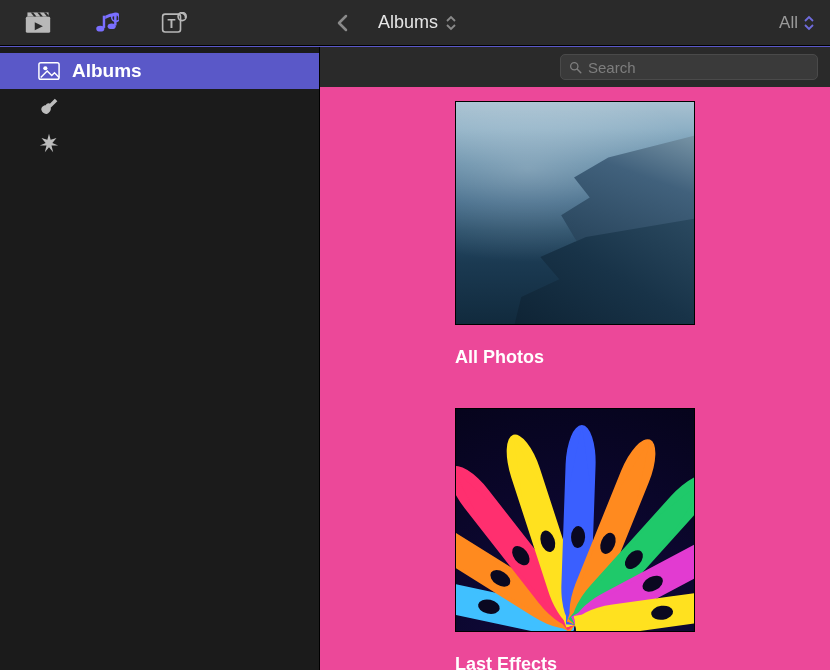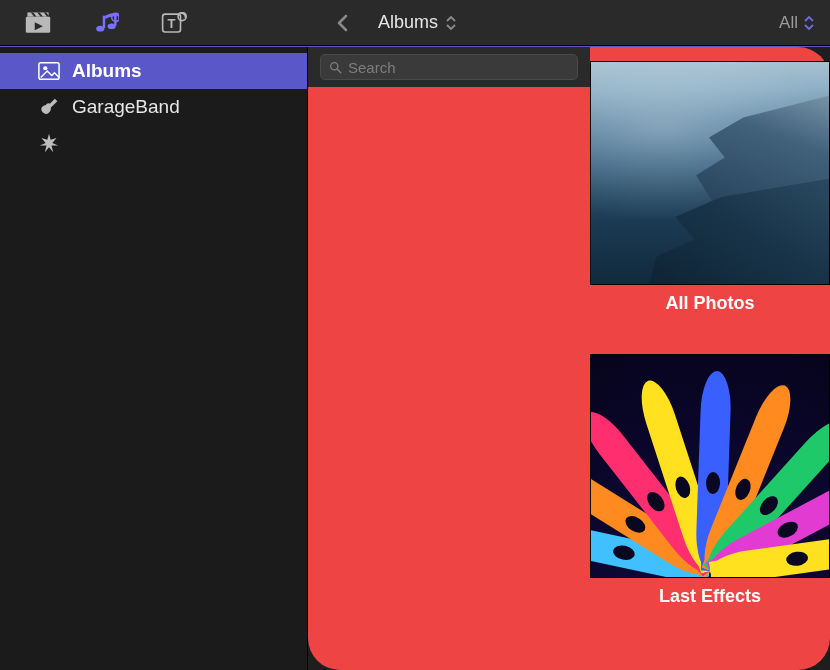--- a/index.html
+++ b/index.html
@@ -65,21 +65,21 @@
       cursor:pointer;
       position:relative;
     }
     .sidebar-item.selected {
       background: #5a58c8;
       color: #fff; font-weight:600;
     }
     .sidebar-item .row-icon { width:22px; height:20px; display:flex; align-items:center; justify-content:center;}
     .sidebar-item .row-icon svg { width:22px; height:20px; fill:#bdbdbd; }
     .sidebar-item.selected .row-icon svg { fill:#fff; }
-    .content { flex:1; background:#ef4444; display:flex; flex-direction:row;border-radius:32px; }
+    .content { flex:1; background:#ec4899; display:flex; flex-direction:column; }
     .search-row {
       height: 40px; display:flex; align-items:center; justify-content:flex-end;
       padding: 6px 12px; background:#2a2a2a;
     }
     .search-box {
       width: 258px; height: 26px;
       background:#3a3a3a;
       border:1px solid #4a4a4a;
       border-radius: 5px;
       display:flex; align-items:center; gap:6px;
@@ -88,21 +88,21 @@
     .search-box input {
       background:transparent; border:none; outline:none;
       color:#cfcfcf; font-size:15px; flex:1;
     }
     .search-box input::placeholder { color:#7e7e7e; }
     .albums-grid {
       flex:1; overflow:auto;
       display:flex; flex-direction:column; align-items:center;
       gap: 40px; padding: 14px 0 30px;
     }
-    .album { display:flex; flex-direction:column; align-items:center; gap:8px; cursor:pointer;}
+    .album { display:flex; flex-direction:column; gap:22px; cursor:pointer;}
     .thumb { width: 240px; height: 224px; border:1px solid #000; }
     .album-label { color:#fff; font-weight:700; font-size:18px; }
     
     .thumb.coast {
       background:
         radial-gradient(ellipse 120% 70% at 30% 30%, rgba(255,255,255,0.25), rgba(255,255,255,0) 60%),
         linear-gradient(180deg,#a8c1d1 0%,#8eb0c5 12%,#5e88a4 28%,#3a6484 45%,#284d68 58%,#1b3a52 72%,#112a3d 100%);
       position:relative;
       overflow:hidden;
     }
@@ -226,21 +226,20 @@
           </svg>
       </span>
       <span>Albums</span>
     </div>
     <div class="sidebar-item">
       <span class="row-icon">
         <svg viewBox="0 0 24 24">
             <path d="M19 2l3 3-8 8c1 2-1 6-4 7-3 1-6-1-7-4-1-3 2-6 5-6 1-2 3-3 5-2z"></path>
           </svg>
       </span>
-      <span>GarageBand</span>
     </div>
     <div class="sidebar-item">
       <span class="row-icon">
         <svg viewBox="0 0 24 24">
             <polygon points="12,1 14,8 21,6 16,12 23,15 15,15 17,23 12,17 7,23 9,15 1,15 8,12 3,6 10,8"></polygon>
           </svg>
       </span>
     </div>
   </div>
 

